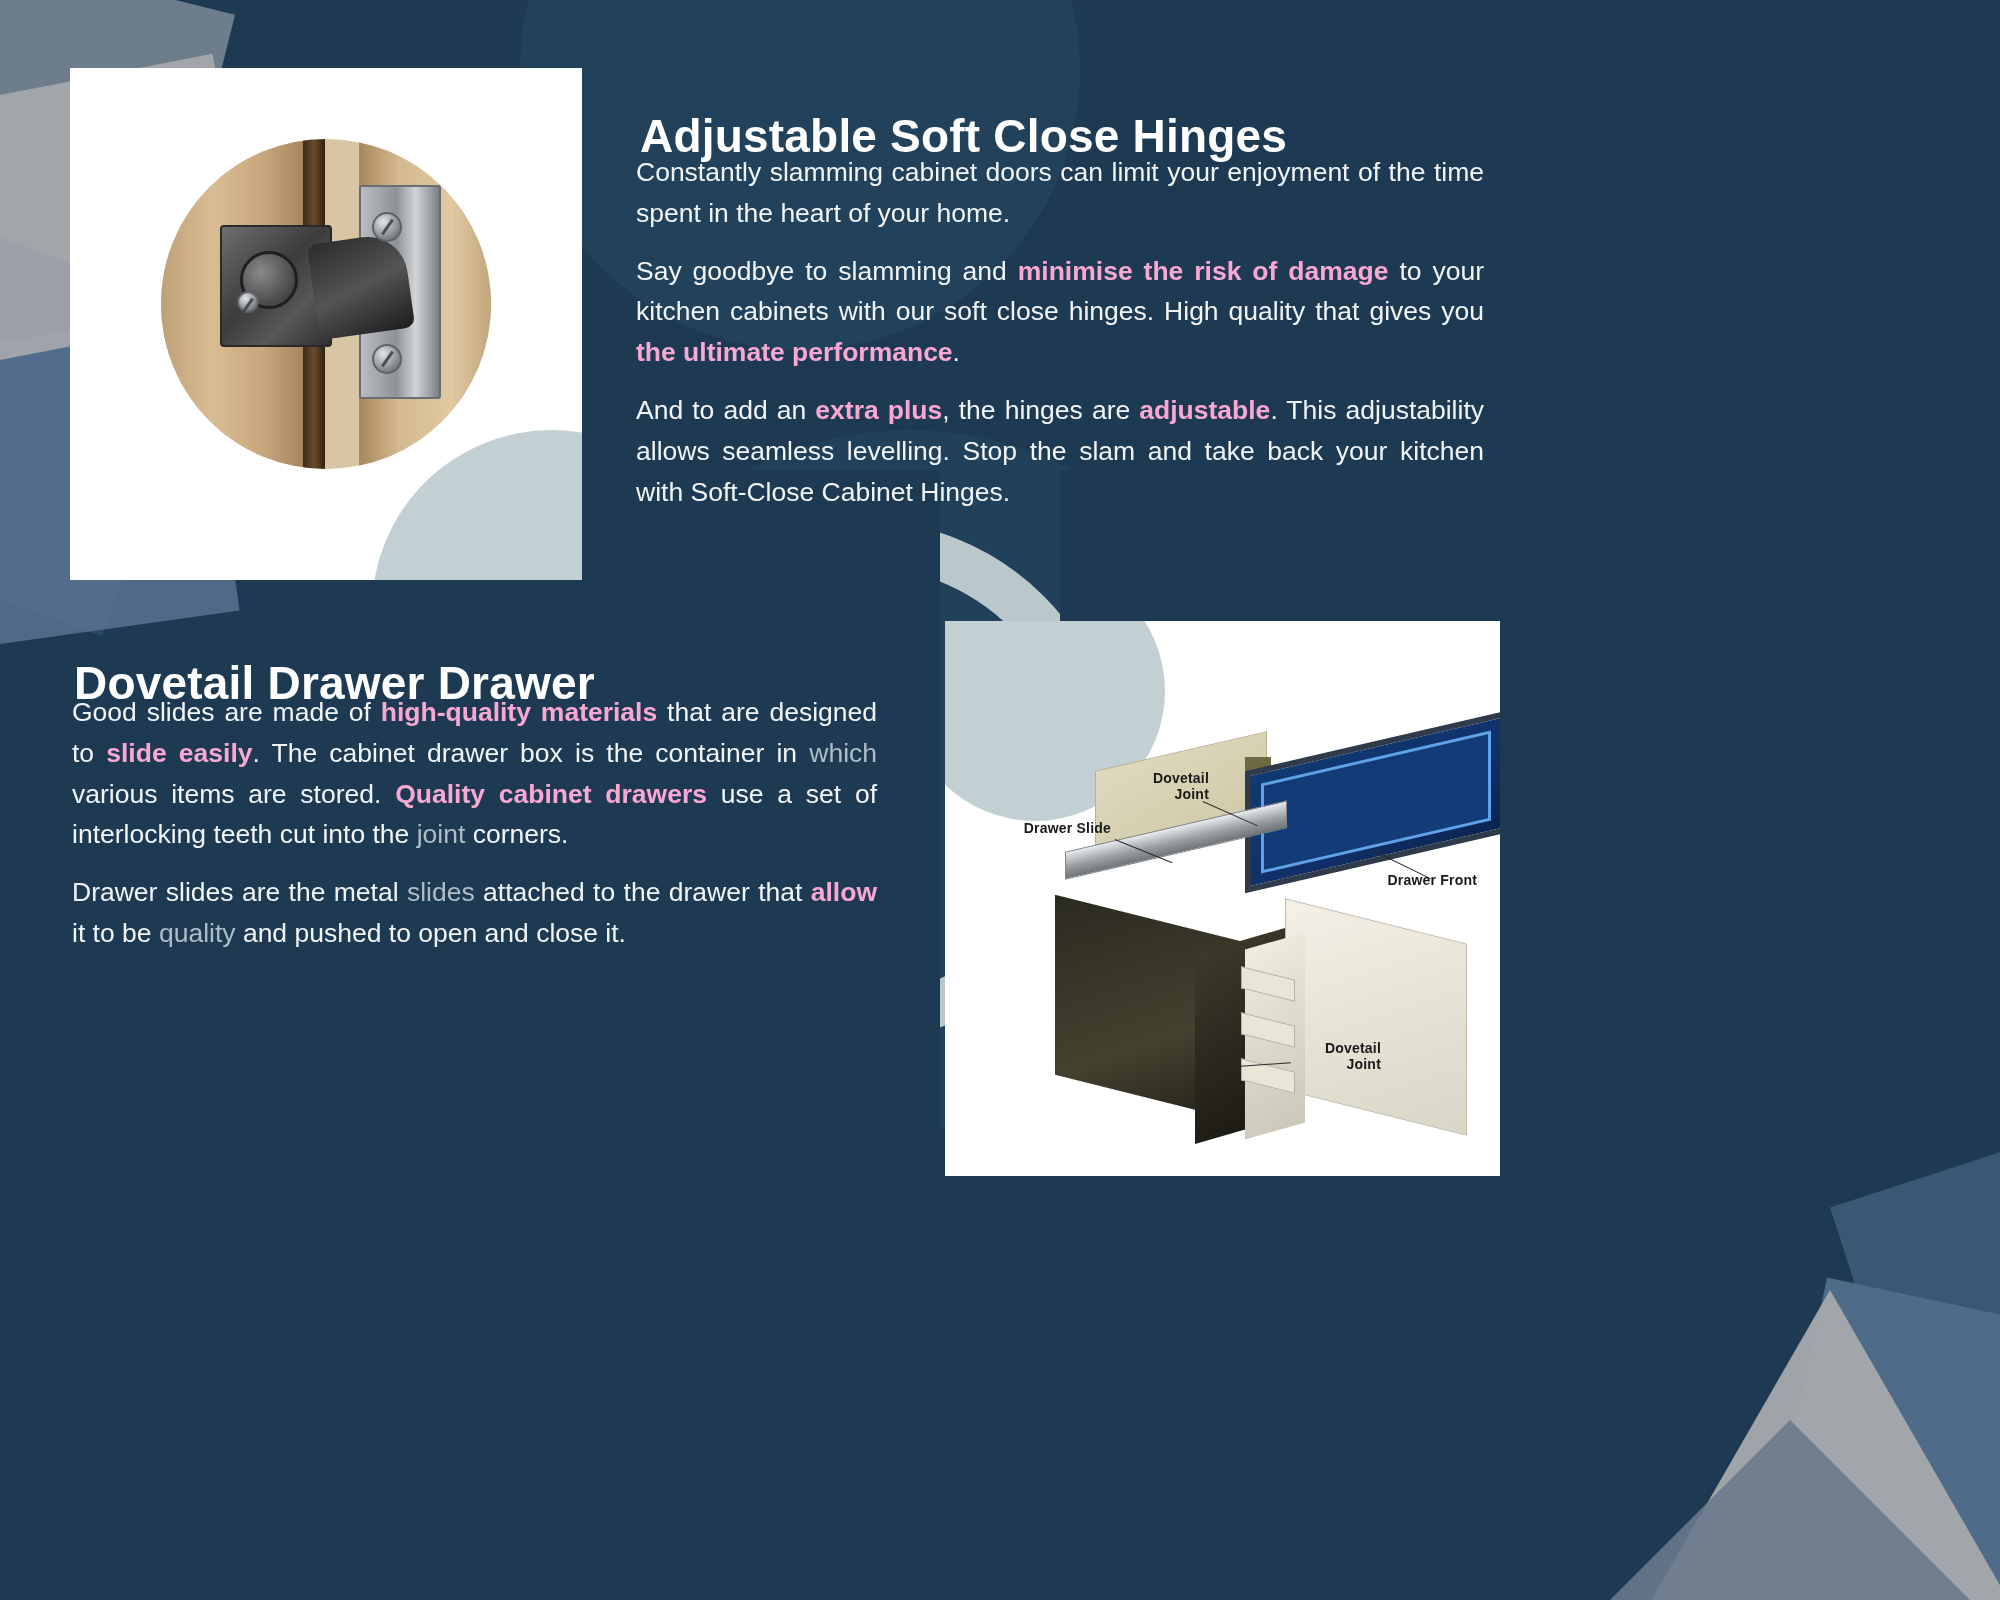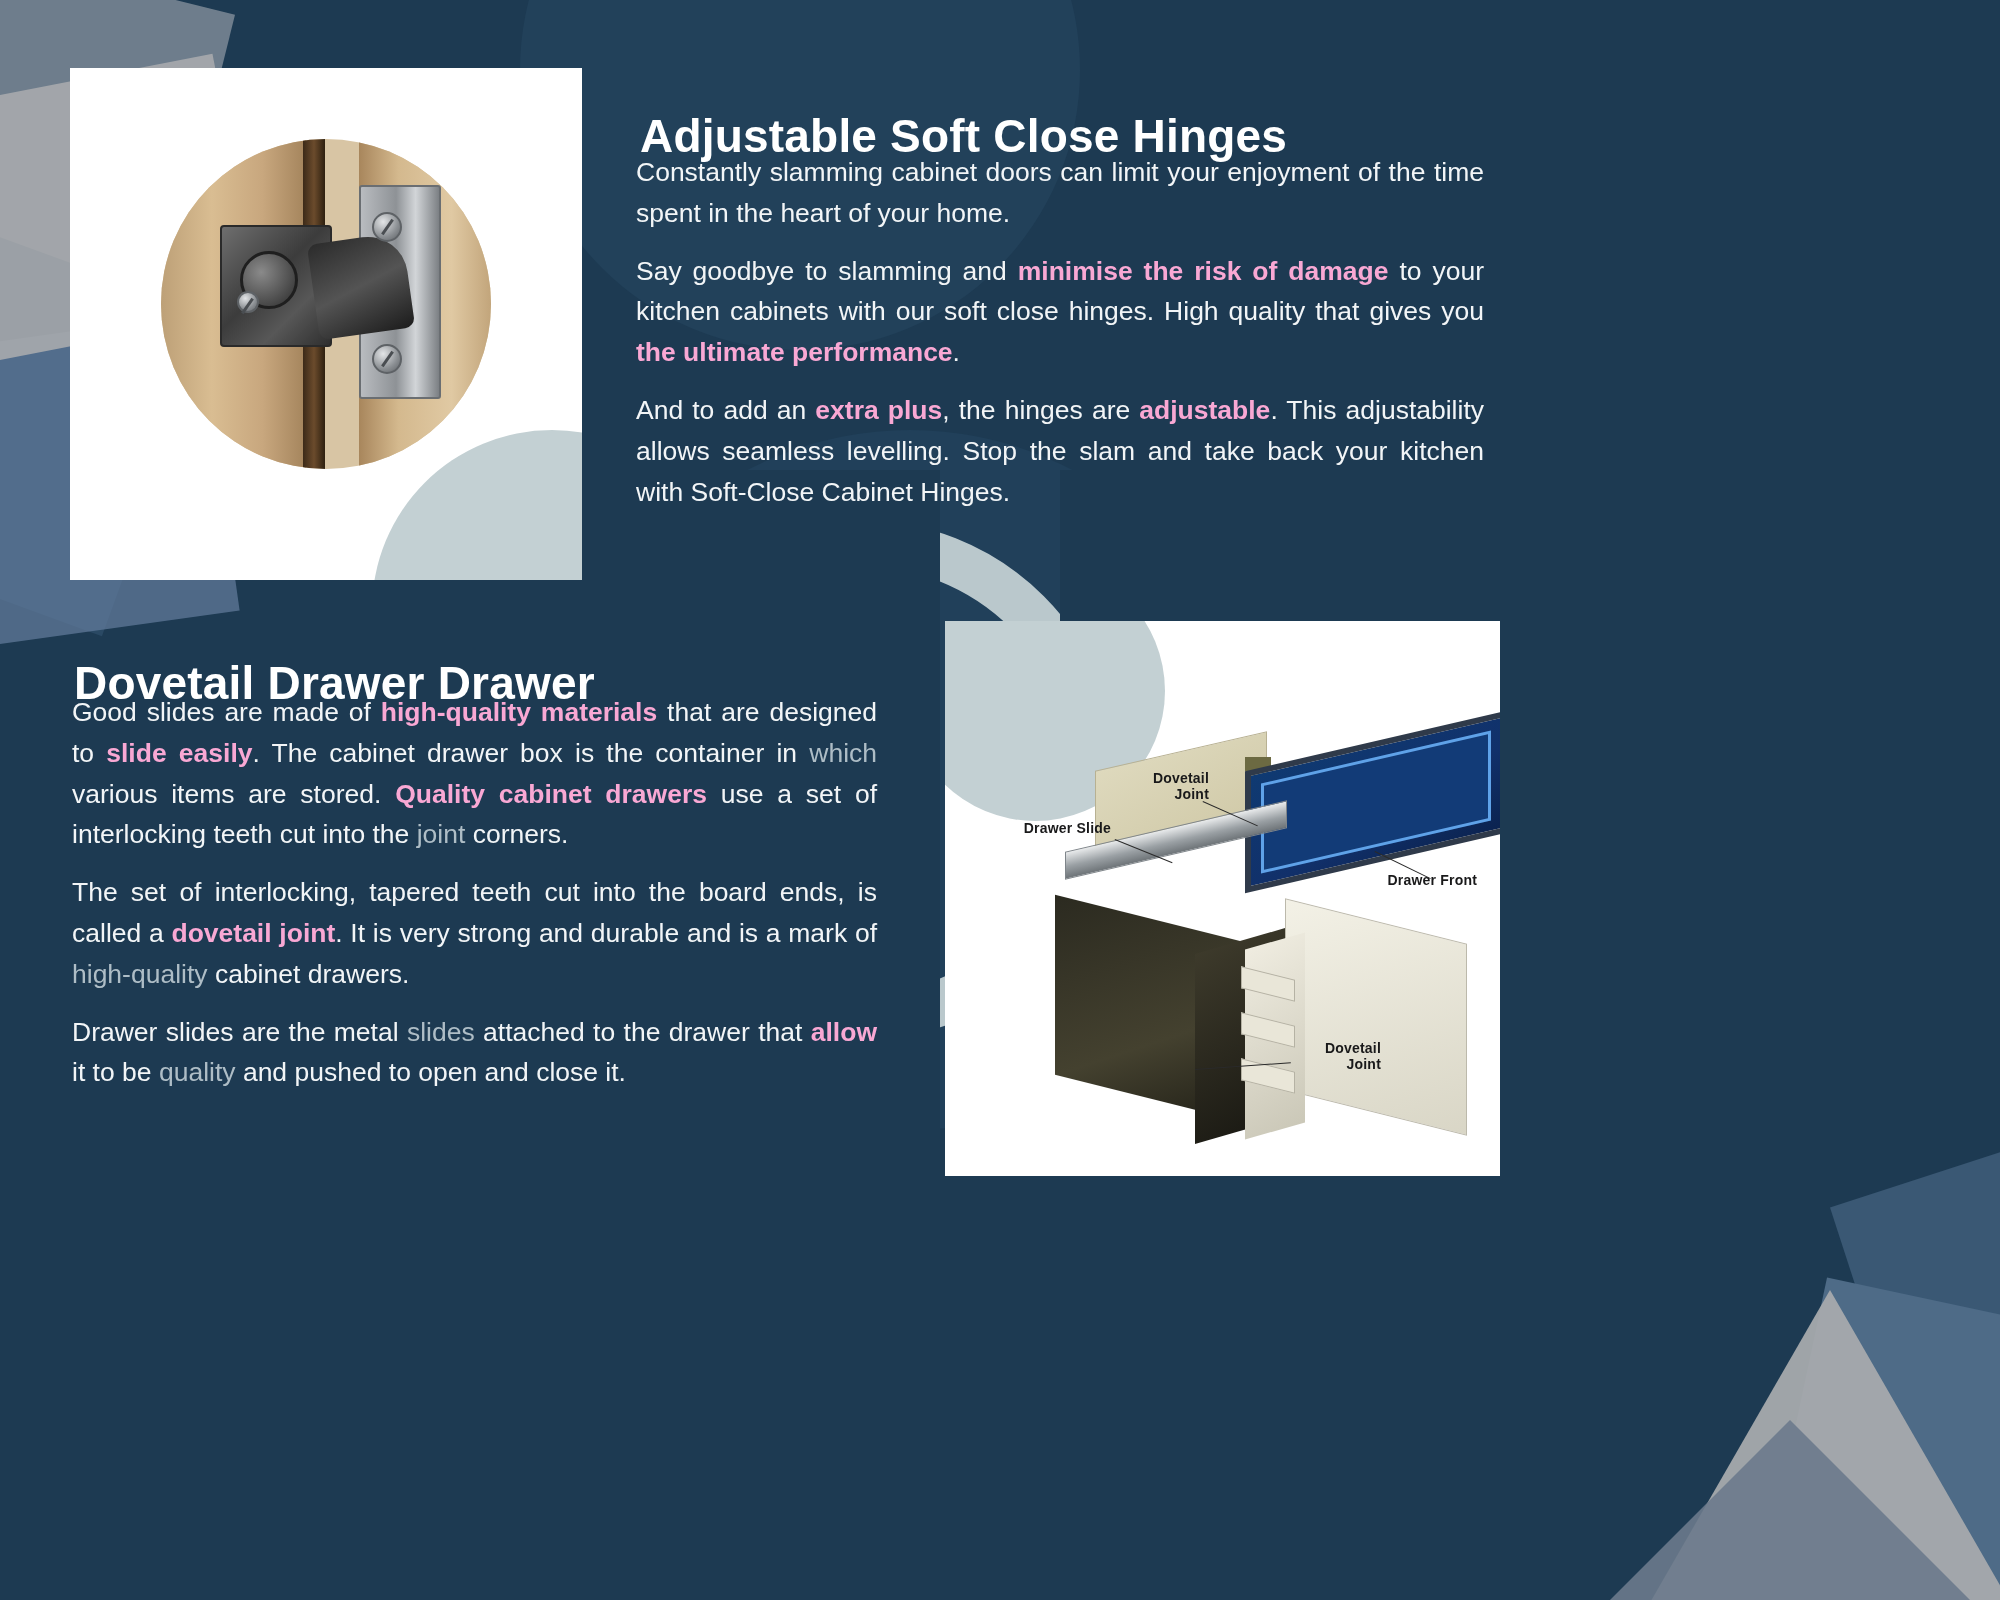--- a/index.html
+++ b/index.html
@@ -346,21 +346,20 @@
   <div class="copy" id="copy-hinges">
     <p><span>Constantly slamming cabinet doors can limit your enjoyment of the time spent in the heart of your home.</span></p>
     <p><span>Say goodbye to slamming and </span><b>minimise the risk of damage</b><span> to your kitchen cabinets with our soft close hinges. High quality that gives you </span><b>the ultimate performance</b><span>.</span></p>
     <p><span>And to add an </span><b>extra plus</b><span>, the hinges are </span><b>adjustable</b><span>. This adjustability allows seamless levelling. Stop the slam and take back your kitchen with Soft-Close Cabinet Hinges.</span></p>
   </div>
 
   <h1 class="heading" id="h-dovetail">Dovetail Drawer Drawer</h1>
 
   <div class="copy" id="copy-dovetail">
     <p><span>Good slides are made of </span><b>high-quality materials</b><span> that are designed to </span><b>slide easily</b><span>. The cabinet drawer box is the container in </span><span class="dim">which</span><span> various items are stored. </span><b>Quality cabinet drawers</b><span> use a set of interlocking teeth cut into the </span><span class="dim">joint</span><span> corners.</span></p>
-    <p><span>The set of interlocking, tapered teeth cut into the board ends, is called a </span><b>dovetail joint</b><span>. It is very strong and durable and is a mark of </span><span class="dim">high-quality</span><span> cabinet drawers.</span></p>
     <p><span>Drawer slides are the metal </span><span class="dim">slides</span><span> attached to the drawer that </span><b>allow</b><span> it to be </span><span class="dim">quality</span><span> and pushed to open and close it.</span></p>
   </div>
 
   <div class="panel" id="dovetail-panel">
     <div class="panel-deco-arc" style="left:-40px;top:-60px;width:260px;height:260px;"></div>
     <div class="dt-stage">
       <div class="dt-side"></div>
       <div class="dt-teeth-top">
         <i></i>
           <i></i>

